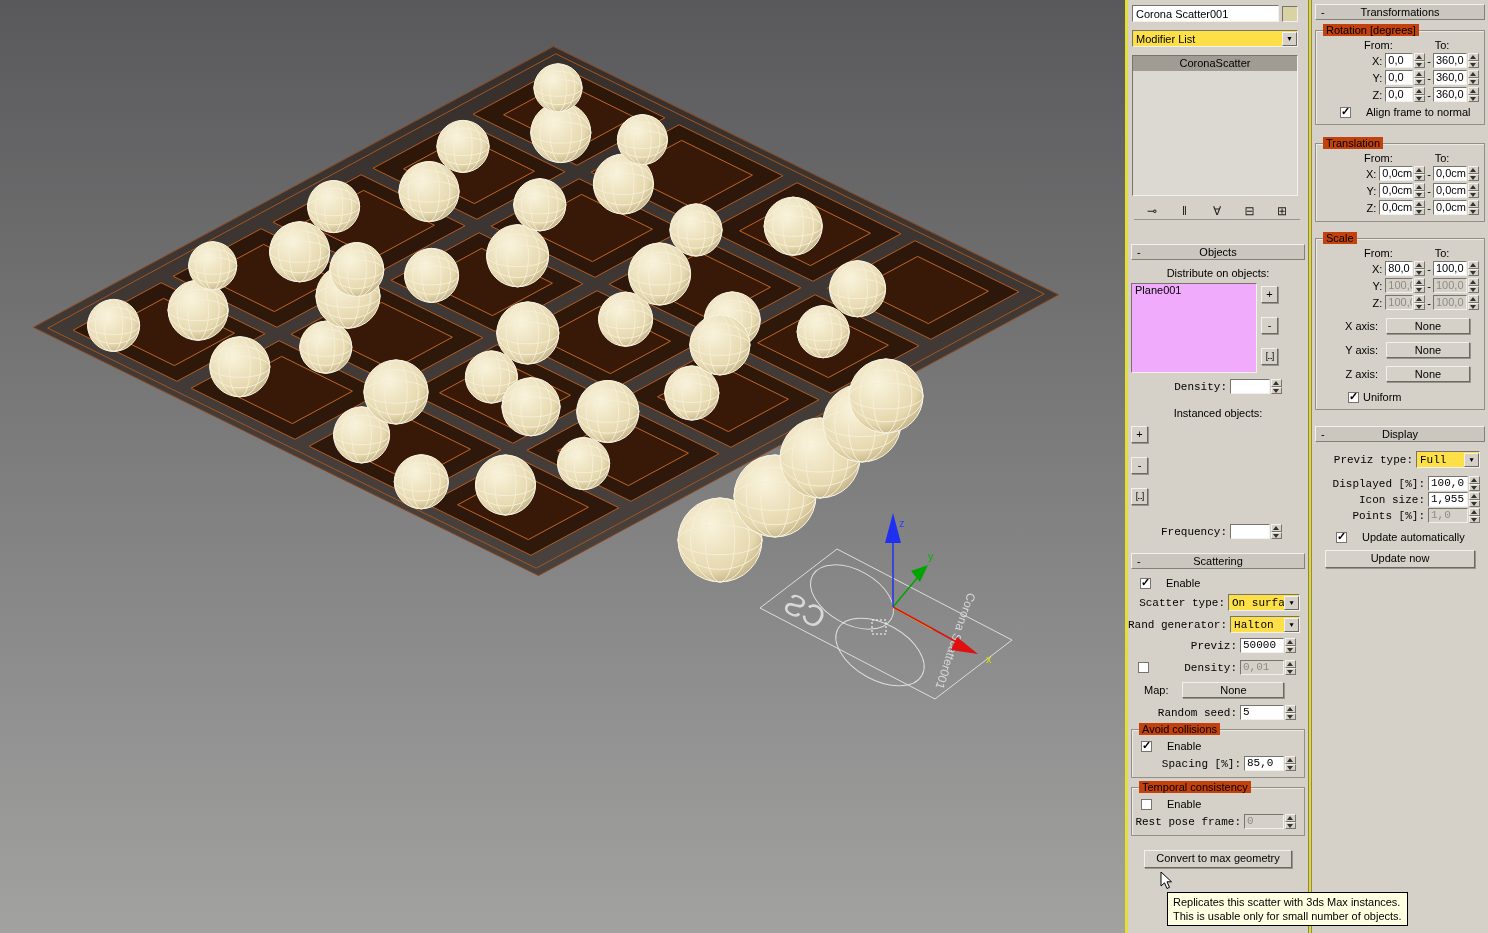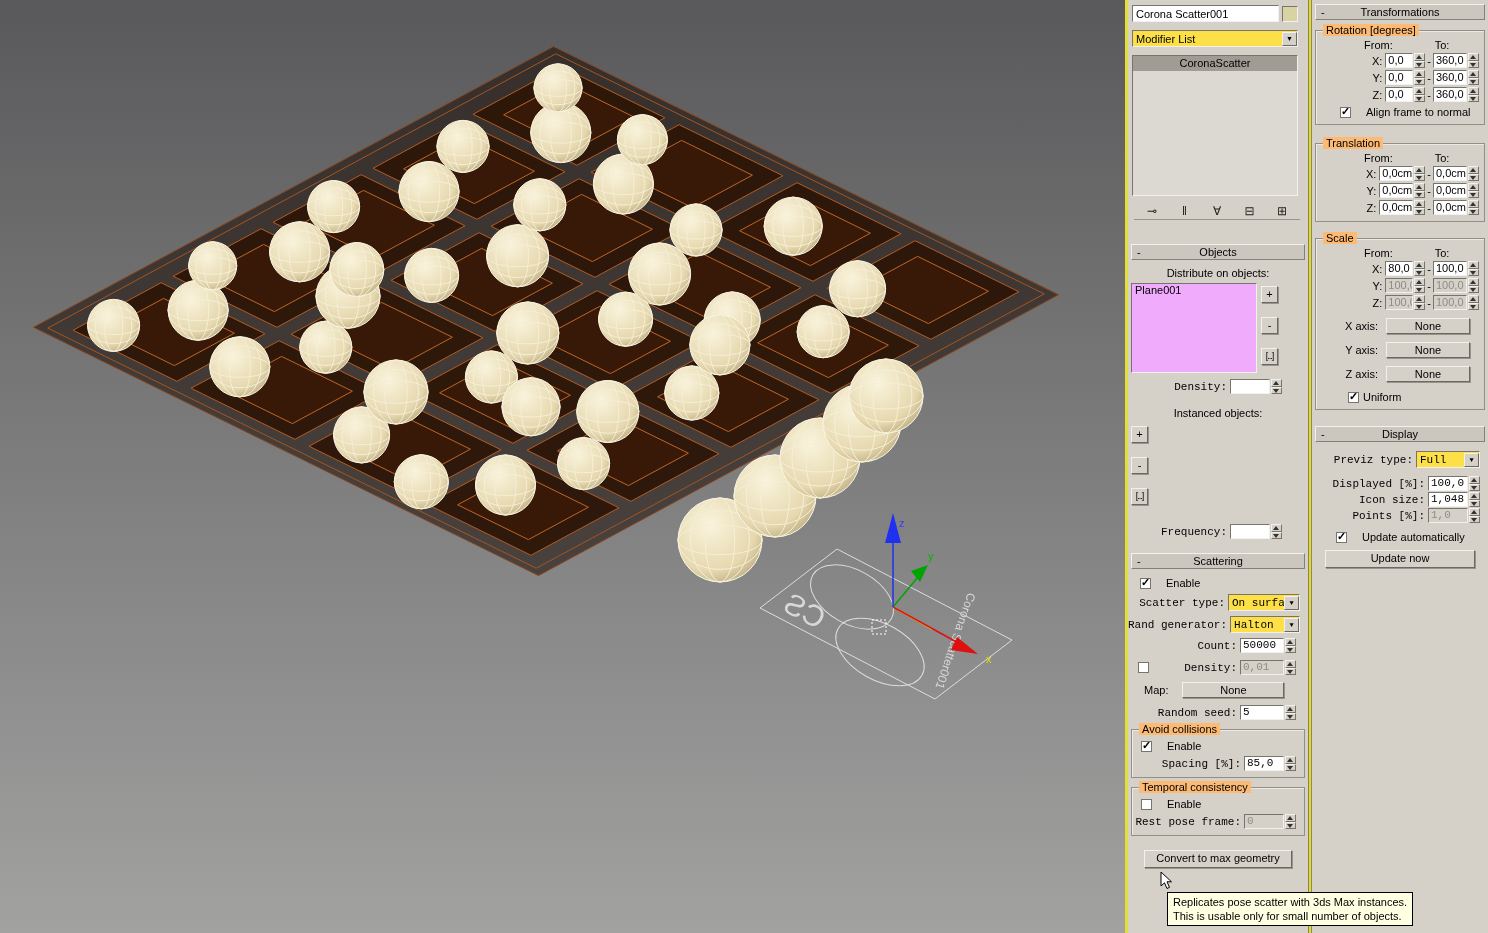--- a/index.html
+++ b/index.html
@@ -81,21 +81,21 @@
   .chkrow { display:flex; align-items:center; margin-top:8px; padding-left:12px;gap:11px; }
   .center-lbl { text-align:center; margin-top:7px; }
 
   .list-block { display:flex; margin:4px 4px 0 3px; gap:4px; }
   .side-btns { display:flex; flex-direction:column; gap:14px; padding-top:3px; }
   .sq { width:17px; height:17px; line-height:15px; font-size:11px; }
   .sq.wide { font-size:9px; letter-spacing:-1px; }
 
   .group { margin:9px 3px 0; border:1px solid #928f87; box-shadow:inset 1px 1px 0 #eceae5;
     position:relative; padding:8px 0 6px; }
-  .gtitle { position:absolute; top:-7px; left:7px; background:#fdba74; padding:0 3px; font-size:11px; white-space:nowrap; }
+  .gtitle { position:absolute; top:-7px; left:7px; background:#c2410c; padding:0 3px; font-size:11px; white-space:nowrap; }
 
   .map-row { display:flex; align-items:center; margin-top:7px; padding:0 10px 0 16px; }
   .map-row .btn { flex:1; height:16px; margin-left:14px; max-width:102px; }
 
   .convert-btn { display:block; width:148px; height:18px; margin:14px auto 0; }
 
   
   .ft { display:flex; padding-left:48px; gap:42px; font-size:11px; margin:0 0 2px; }
   .arow { display:flex; align-items:center; justify-content:flex-end; padding-right:5px; margin-top:2px; }
   .arow .lbl { margin-right:3px; }
@@ -349,21 +349,21 @@
 
     <div class="fr pr8" style="margin-top:5px">
       <span class="lbl">Rand generator:</span>
       <span class="dropdown" style="width:72px">
         <span class="dd-text">Halton</span>
         <span class="dd-btn">▼</span>
       </span>
     </div>
 
     <div class="fr pr12" style="margin-top:5px">
-      <span class="lbl">Count:</span>
+      <span class="lbl">Previz:</span>
       <span class="field w44">50000</span>
       <span class="spin">
           <b class="up"></b>
           <b class="dn"></b>
         </span>
     </div>
 
     <div class="fr pr12" style="margin-top:7px;position:relative">
       <span class="chk" style="position:absolute;left:10px;top:2px"></span>
       <span class="lbl">Density:</span>
@@ -622,21 +622,21 @@
       <span class="lbl">Displayed [%]:</span>
       <span class="field w40">100,0</span>
       <span class="spin">
           <b class="up"></b>
           <b class="dn"></b>
         </span>
     </div>
 
     <div class="fr pr8" style="margin-top:1px">
       <span class="lbl">Icon size:</span>
-      <span class="field w40">1,048</span>
+      <span class="field w40">1,955</span>
       <span class="spin">
           <b class="up"></b>
           <b class="dn"></b>
         </span>
     </div>
 
     <div class="fr pr8" style="margin-top:1px">
       <span class="lbl">Points [%]:</span>
       <span class="field w40 dis">1,0</span>
       <span class="spin">
@@ -651,17 +651,17 @@
     </div>
 
     <span class="btn upd-btn">Update now</span>
   </div>
 
   <svg class="cursor" width="16" height="20">
     <path d="M1,1 L1,15 L4.5,11.8 L7,17.5 L9.5,16.3 L7,10.8 L11.5,10.8 Z" fill="#ffffff" stroke="#000000"></path>
   </svg>
 
   <div class="tooltip">
-    <div>Replicates pose scatter with 3ds Max instances.</div>
+    <div>Replicates this scatter with 3ds Max instances.</div>
     <div>This is usable only for small number of objects.</div>
   </div>
 
 </div>
 
 </body></html>

